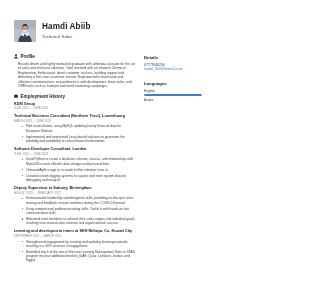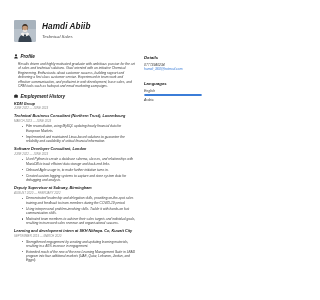--- a/index.html
+++ b/index.html
@@ -7,21 +7,20 @@
     width: 212px; height: 300px;
     background: #ffffff;
     font-family: "Liberation Sans", sans-serif;
     overflow: hidden;
   }
   .page {
     position: relative;
     width: 212px; height: 300px;
     background: #ffffff;
     padding: 0;
-    font-style: italic;
   }
 
   
   .header {
     display: flex;
     align-items: center;
     gap: 6px;
     padding: 17px 0 0 14px;
     height: 45px;
   }

